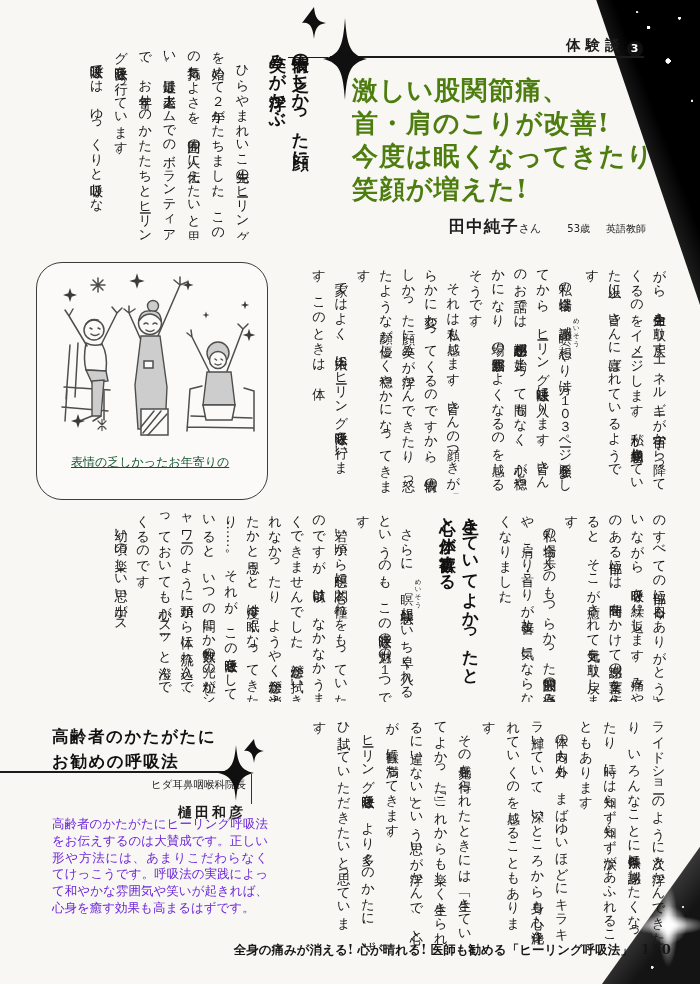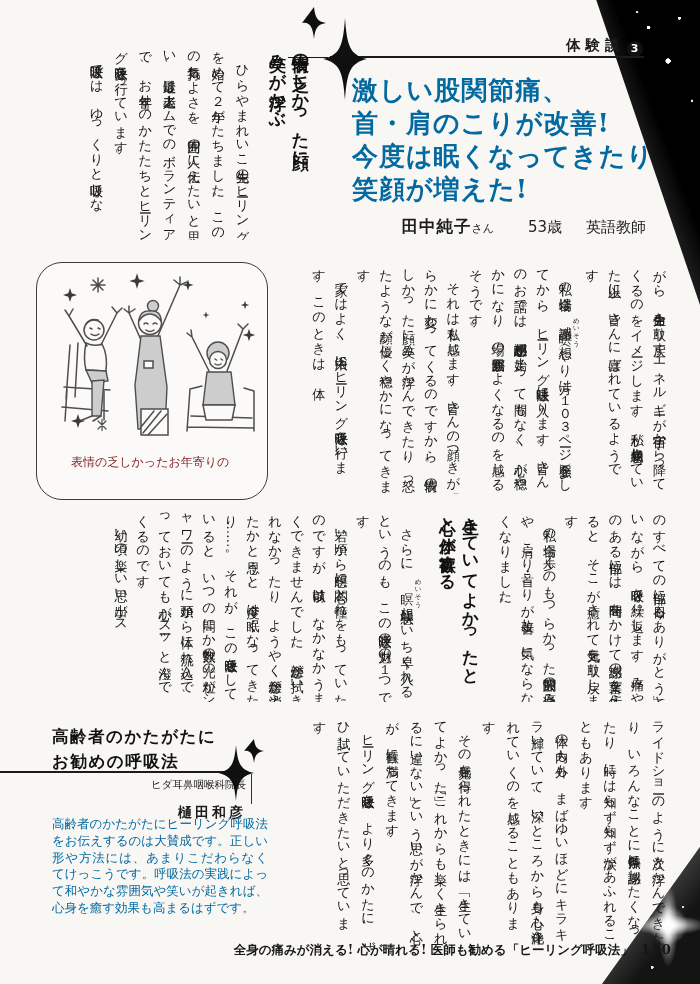--- a/index.html
+++ b/index.html
@@ -40,25 +40,25 @@
   #series-badge .num-circle { display:inline-block; width:16px; height:16px; border-radius:50%;
     background:#111; color:#fff; font-family:"DejaVu Sans",sans-serif; font-size:11px; font-weight:700;
     text-align:center; line-height:16px; letter-spacing:0; vertical-align:-2px; margin-left:2px; }
   .hrule { position:absolute; background:#1b1b1b; z-index:2; }
   #top-rule   { left:330px; top:56px; width:314px; height:2px; }
   #top-rule-l { left:288px; top:56.5px; width:40px; height:1px; }
   .sparkle { position:absolute; z-index:3; }
   .sparkle path { fill:#101010; }
   
   #headline { position:absolute; left:352px; top:74px; z-index:2;
-    font-weight:700; font-size:26px; line-height:33px; letter-spacing:1px; color:#0369a1; white-space:nowrap; }
+    font-weight:700; font-size:26px; line-height:33px; letter-spacing:1px; color:#4d7c0f; white-space:nowrap; }
   #byline { position:absolute; left:340px; top:216px; width:306px; text-align:right; z-index:2; white-space:nowrap; }
   #byline .name { font-weight:700; font-size:16.5px; letter-spacing:1px; }
   #byline .suffix { font-size:11px; margin-right:10px; }
-  #byline .meta { font-size:15px; font-family:"DejaVu Sans",sans-serif; margin-left:24px; color:#222; }
+  #byline .meta { font-size:10px; font-family:"DejaVu Sans",sans-serif; margin-left:16px; color:#222; }
   
   .vblock { position:absolute; writing-mode:vertical-rl; text-orientation:mixed;
     overflow:hidden; z-index:2; font-size:13.2px; color:#191919; }
   .vblock p { line-height:24px; }
   #intro-block  { left:38px;  top:42px;  width:274px; height:198px; }
   #intro-block p { line-height:24.3px; }
   #flow-block   { left:286px; top:260px; width:384px; height:234px; }
   #flow-block p { line-height:22.4px; }
   #band1-block  { left:40px;  top:506px; width:630px; height:196px; }
   #band1-block p { line-height:22px; }
@@ -67,33 +67,33 @@
   .v-head { font-family:"DejaVu Sans",sans-serif; font-weight:700; font-size:17px;
     line-height:23px; margin-left:12px; color:#111; }
   .sub-head { font-family:"DejaVu Sans",sans-serif; font-weight:700; font-size:16.5px;
     line-height:23px; margin:0 12px 0 14px; color:#111; }
   ruby rt { font-size:6.5px; letter-spacing:0; }
   
   #figure-box { position:absolute; left:36px; top:262px; width:232px; height:238px;
     border:1.6px solid #3d3d3d; border-radius:26px; background:#fbfaf8; z-index:2; }
   #figure-box svg.scene { position:absolute; left:3px; top:6px; }
   #figure-caption { position:absolute; left:34px; top:190px; width:190px;
-    font-family:"DejaVu Sans",sans-serif; font-size:12px; line-height:1.55; color:#7f1d1d; }
+    font-family:"DejaVu Sans",sans-serif; font-size:12px; line-height:1.55; color:#14532d;text-decoration:underline; }
   
   #doctor-box { position:absolute; left:0; top:714px; width:292px; height:266px; z-index:2; }
   #doctor-title { position:absolute; left:52px; top:10px; font-weight:700; font-size:16.5px;
     line-height:25px; letter-spacing:1.5px; color:#111; }
   #doctor-rule { position:absolute; left:0; top:57px; width:236px; height:1.6px; background:#1b1b1b; }
   #doctor-vline { position:absolute; left:251px; top:60px; width:1.2px; height:30px; background:#333; }
   #doctor-credit { position:absolute; left:30px; top:64px; width:216px; text-align:right; }
   #doctor-credit .org { font-family:"DejaVu Sans",sans-serif; font-size:10.5px; color:#222; display:block; }
   #doctor-credit .name { font-size:14px; font-weight:700; letter-spacing:3px; display:block; margin-top:12px; }
   #doctor-body { position:absolute; left:52px; top:102px; width:216px;
     font-family:"DejaVu Sans",sans-serif; font-size:12.5px; line-height:16.8px;
-    text-align:justify; color:#0369a1; }
+    text-align:justify; color:#6d28d9; }
   
   #footer { position:absolute; right:28px; top:941px; z-index:4; white-space:nowrap;
     font-weight:700; font-size:12.5px; color:#161616; }
   #footer .pagenum { font-size:13.5px; margin-left:8px; letter-spacing:1px; }
   
   .ln { stroke:#4e4e4e; stroke-width:1.5; fill:none; stroke-linecap:round; stroke-linejoin:round; }
   .fillg { fill:#cdcdcd; stroke:#4e4e4e; stroke-width:1.4; }
   .fillw { fill:#fbfaf8; stroke:#4e4e4e; stroke-width:1.5; }
   .mark { fill:#3b3b3b; }
 </style>

